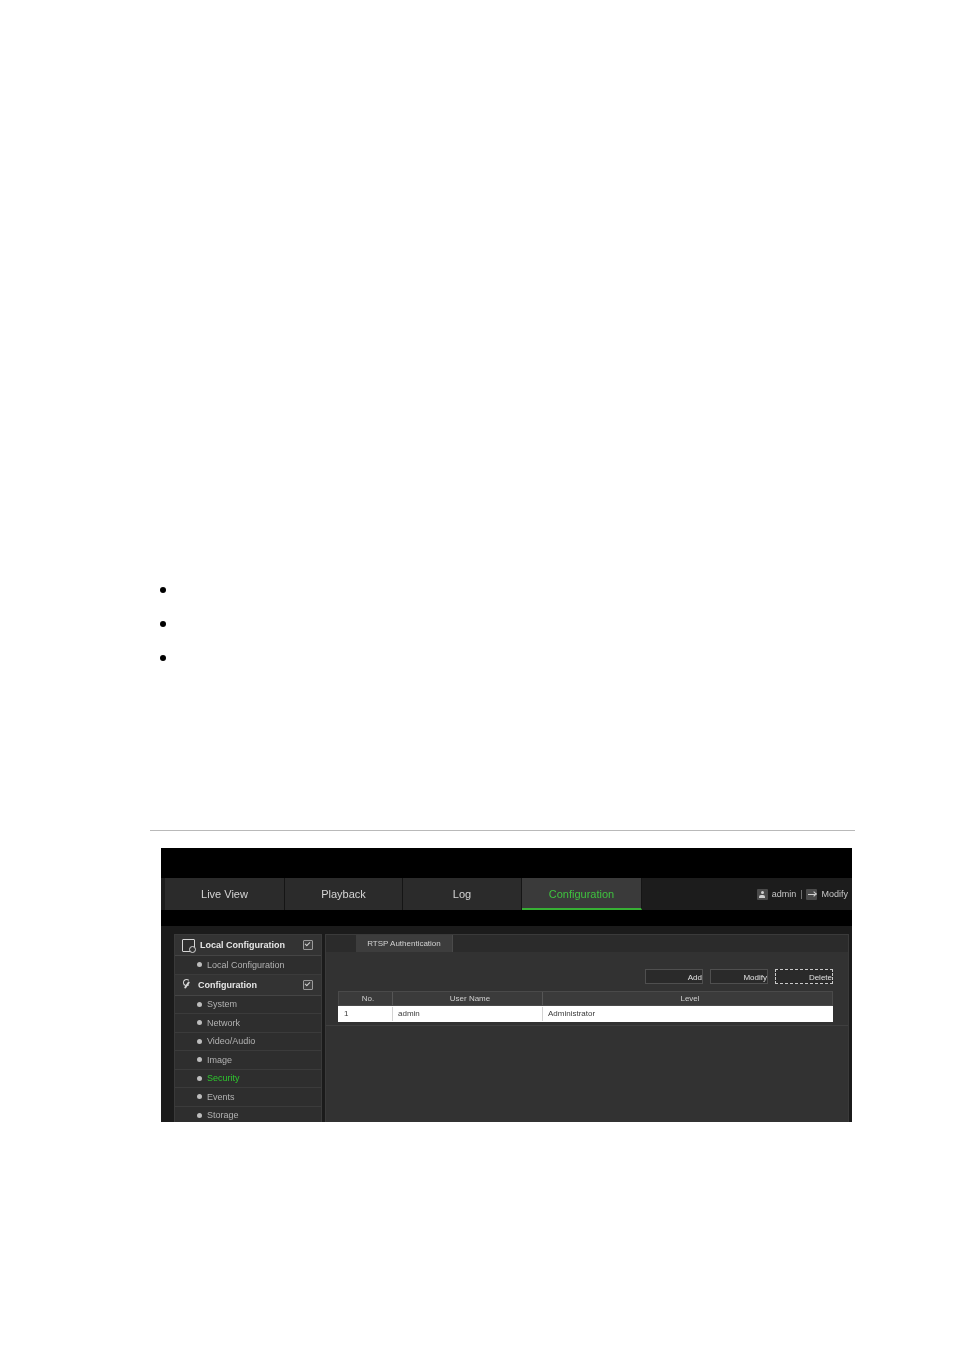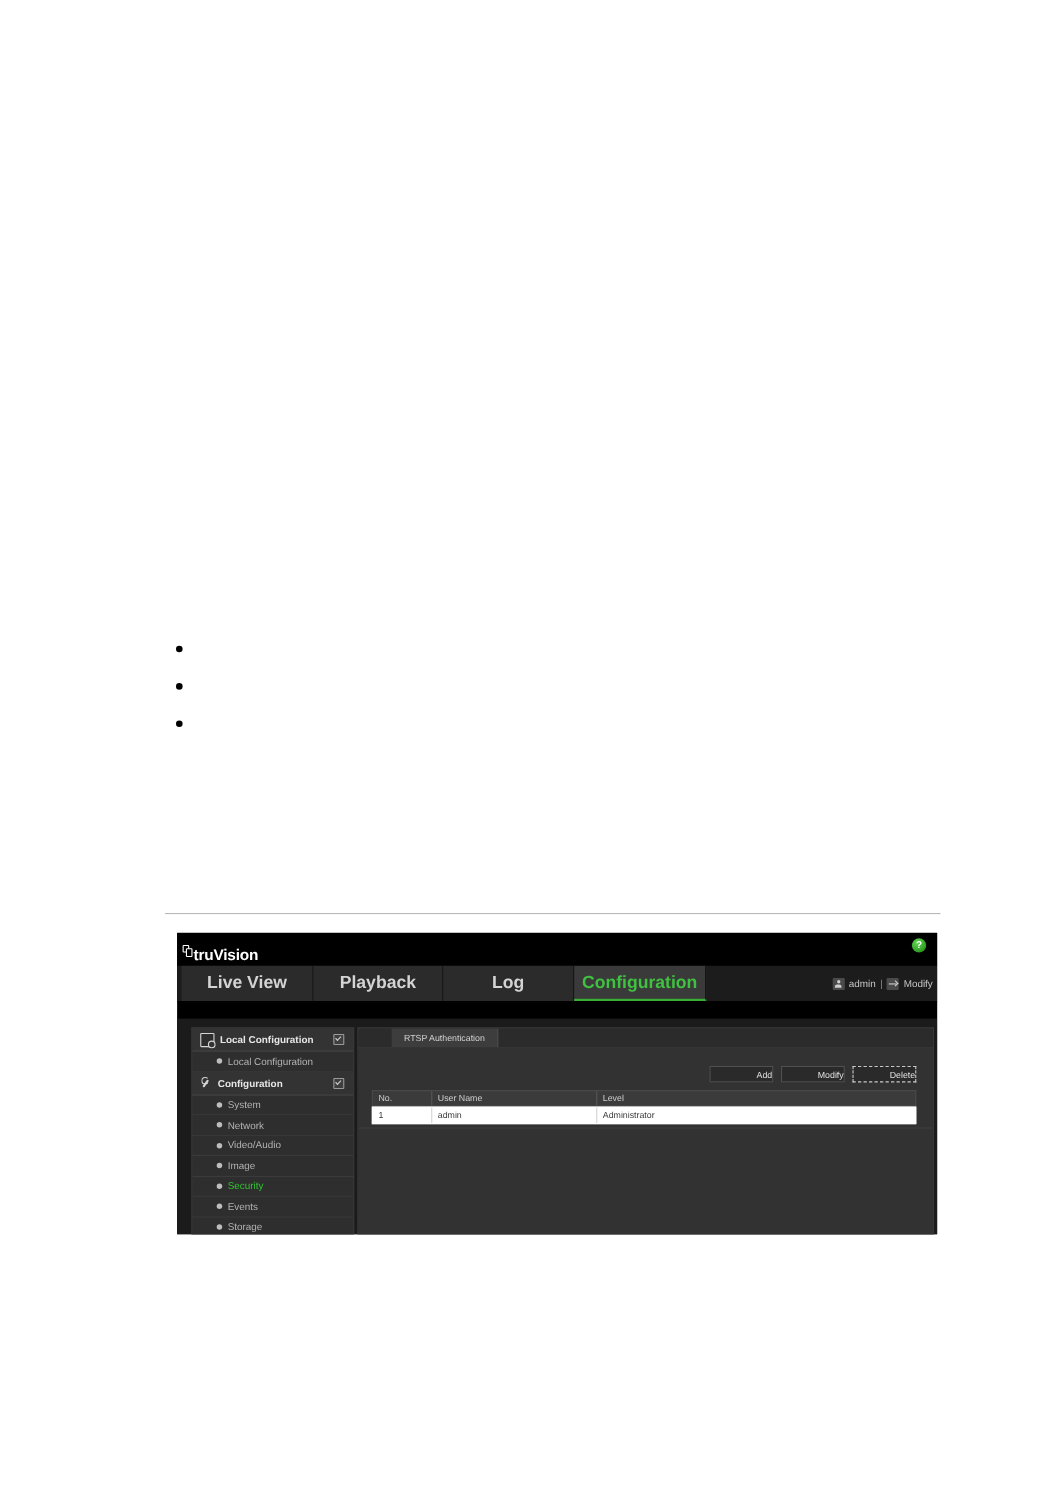--- a/index.html
+++ b/index.html
@@ -128,22 +128,22 @@
     background: #1c1c1c;
     border-bottom: 1px solid #000;
   }
   .tab {
     position: absolute;
     top: 0;
     height: 32px;
     line-height: 32px;
     text-align: center;
     color: #d4d4d4;
-    font-size: 16px;
-    font-weight: bold;
+    font-size: 11px;
+    font-weight: normal;
     background: #2b2b2b;
     border-right: 1px solid #151515;
     box-sizing: border-box;
   }
   .tab.active {
     background: #3a3a3a;
     color: #3fc23f;
     border-bottom: 2px solid #37b034;
   }
   .tab.t1 { left: 4px;   width: 120px; }
@@ -404,20 +404,21 @@
     border: 1px solid #4a4a4a;
     box-sizing: border-box;
   }
   .thead div {
     font-size: 8px;
     color: #cfcfcf;
     line-height: 13px;
     padding-left: 5px;
     box-sizing: border-box;
     border-right: 1px solid #565656;
+    text-align: center;
   }
   .trow {
     display: flex;
     height: 16px;
     background: #ffffff;
     border: 1px solid #ffffff;
     box-sizing: border-box;
   }
   .trow div {
     font-size: 8px;
@@ -455,30 +456,20 @@
   <div class="bullet-row">
     <span class="bullet-dot"></span>
     <span class="bullet-text"></span>
   </div>
 </div>
 
 <div class="doc-rule"></div>
 
 <div class="ui-shot">
 
-  <div class="ui-header">
-    <div class="logo">
-      <span class="logo-mark">
-        <i class="a"></i>
-          <i class="b"></i>
-      </span>
-      <span class="logo-text">truVision</span>
-    </div>
-    <div class="help-icon">?</div>
-  </div>
 
   <div class="tabbar">
     <div class="tab t1">Live View</div>
     <div class="tab t2">Playback</div>
     <div class="tab t3">Log</div>
     <div class="tab t4 active">Configuration</div>
 
     <div class="userbox">
       <span class="mini-icon user"></span>
       <span>admin</span>

